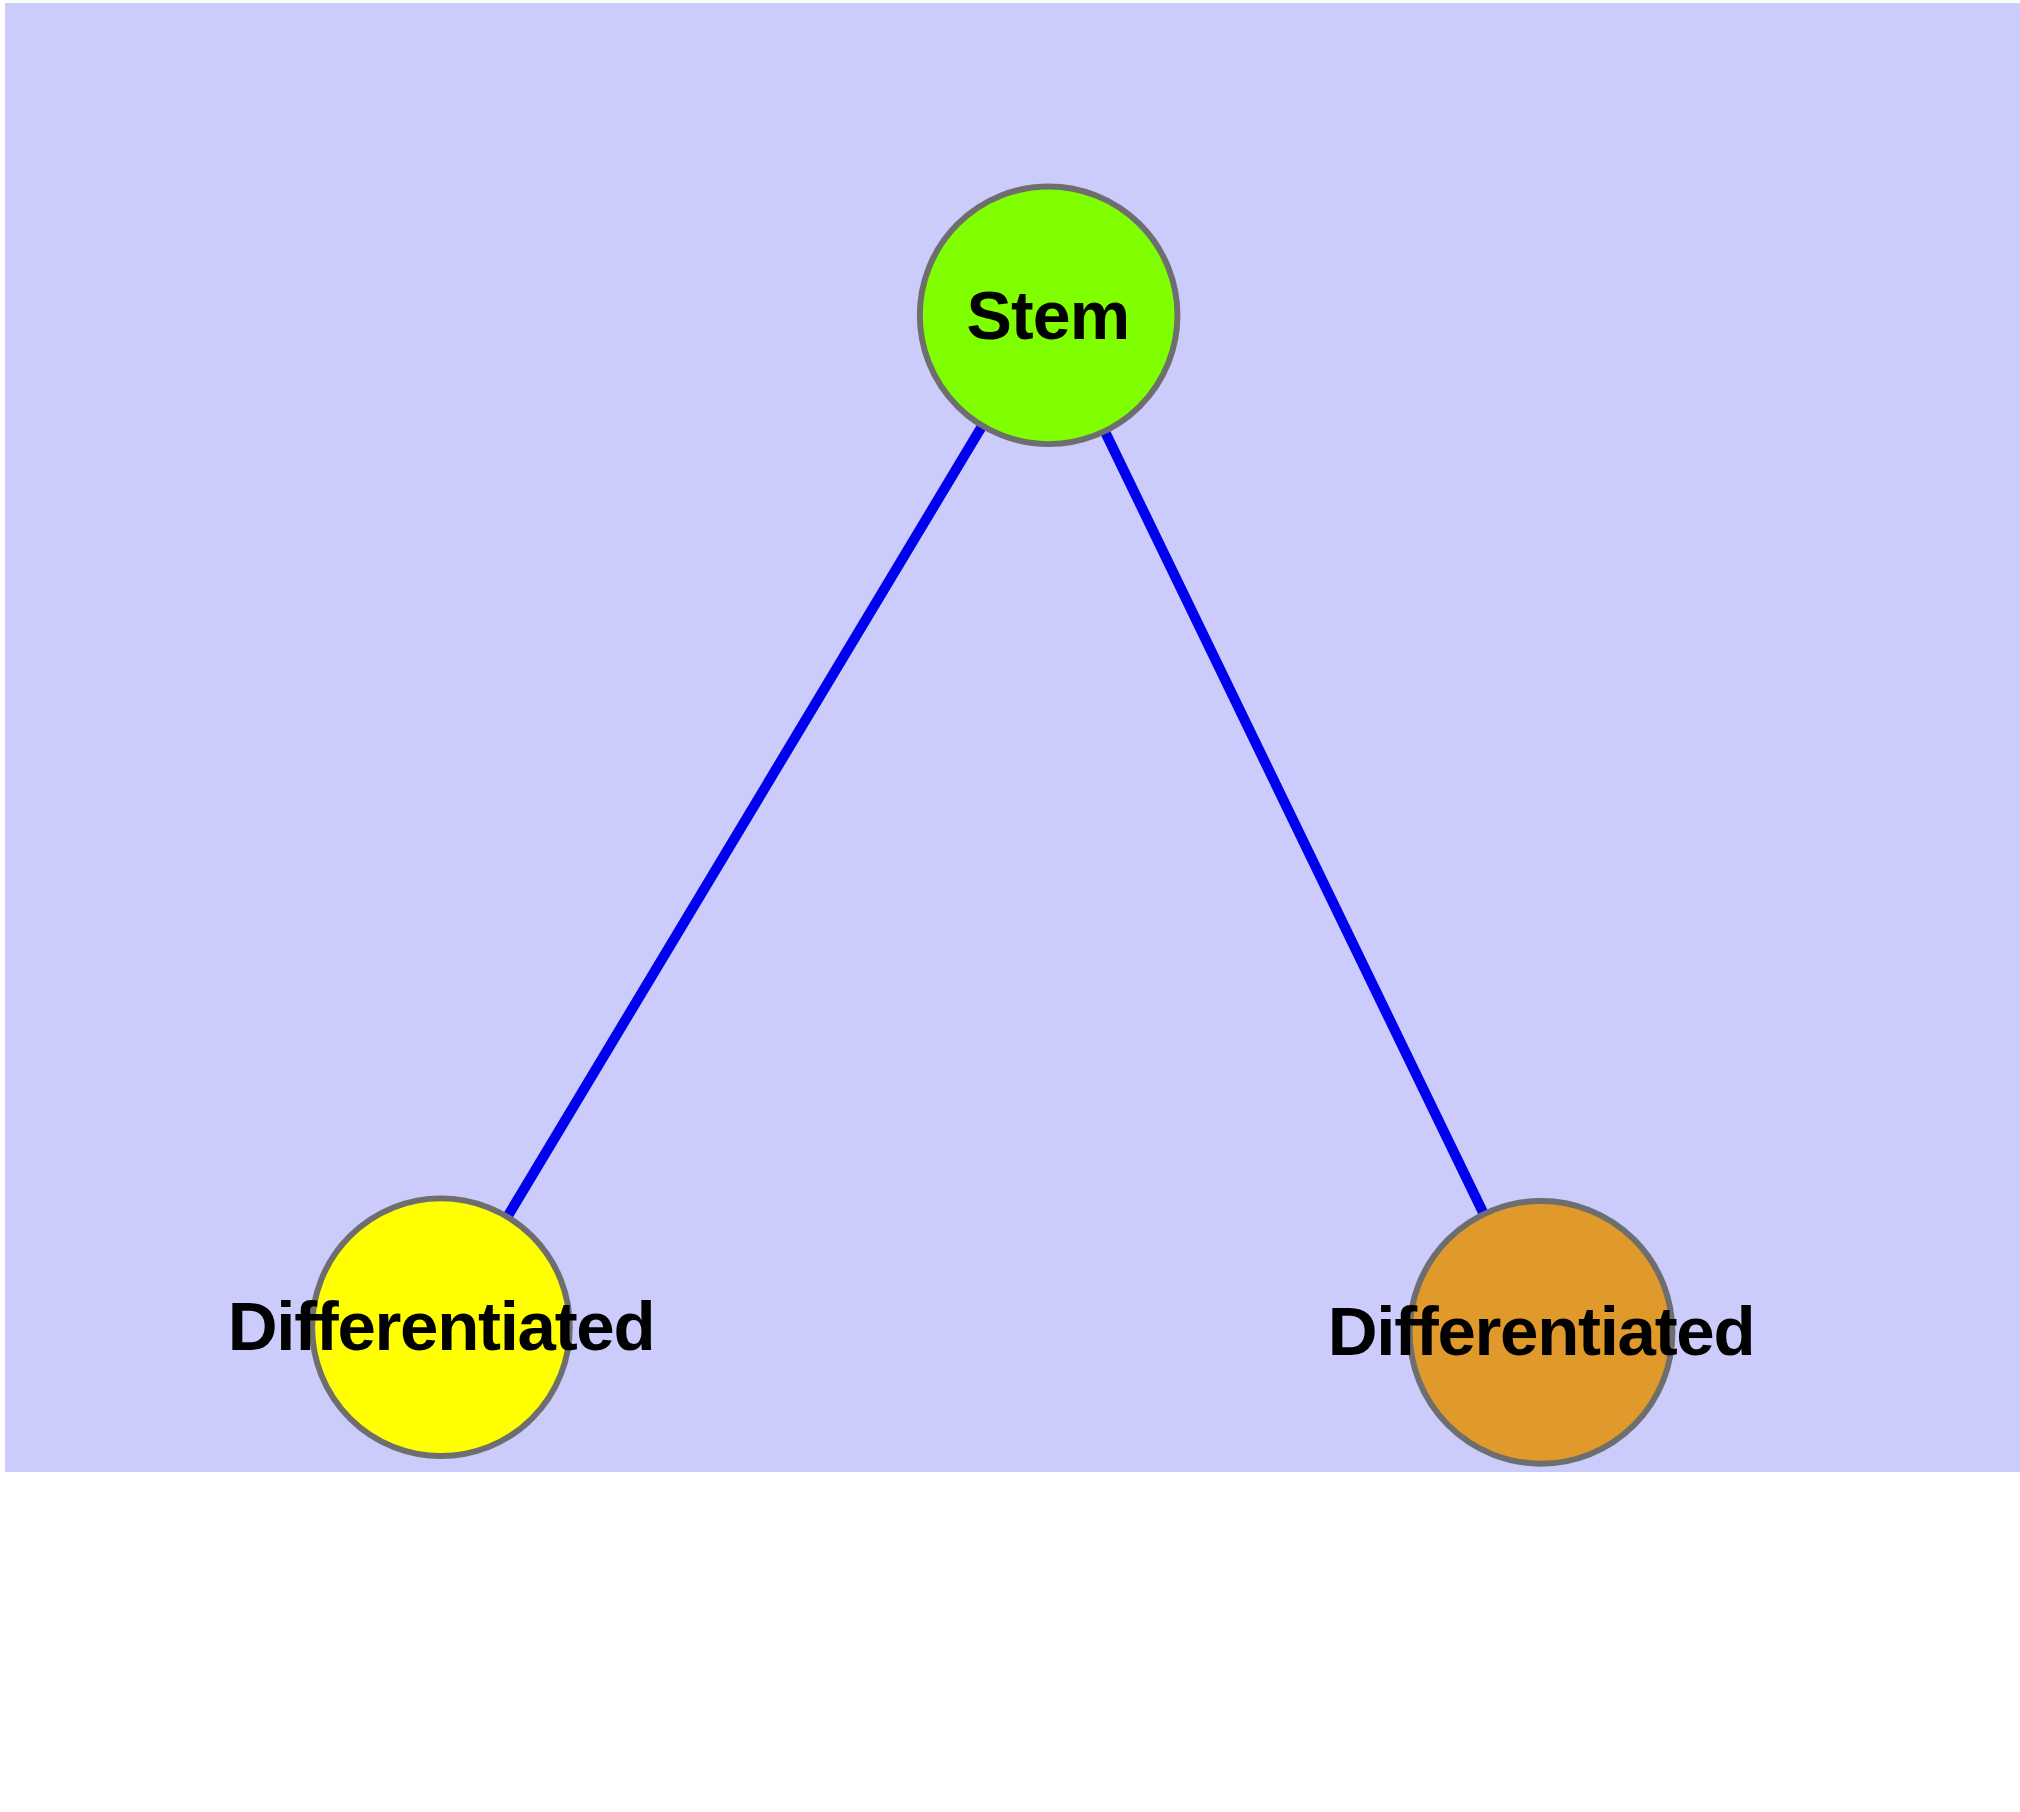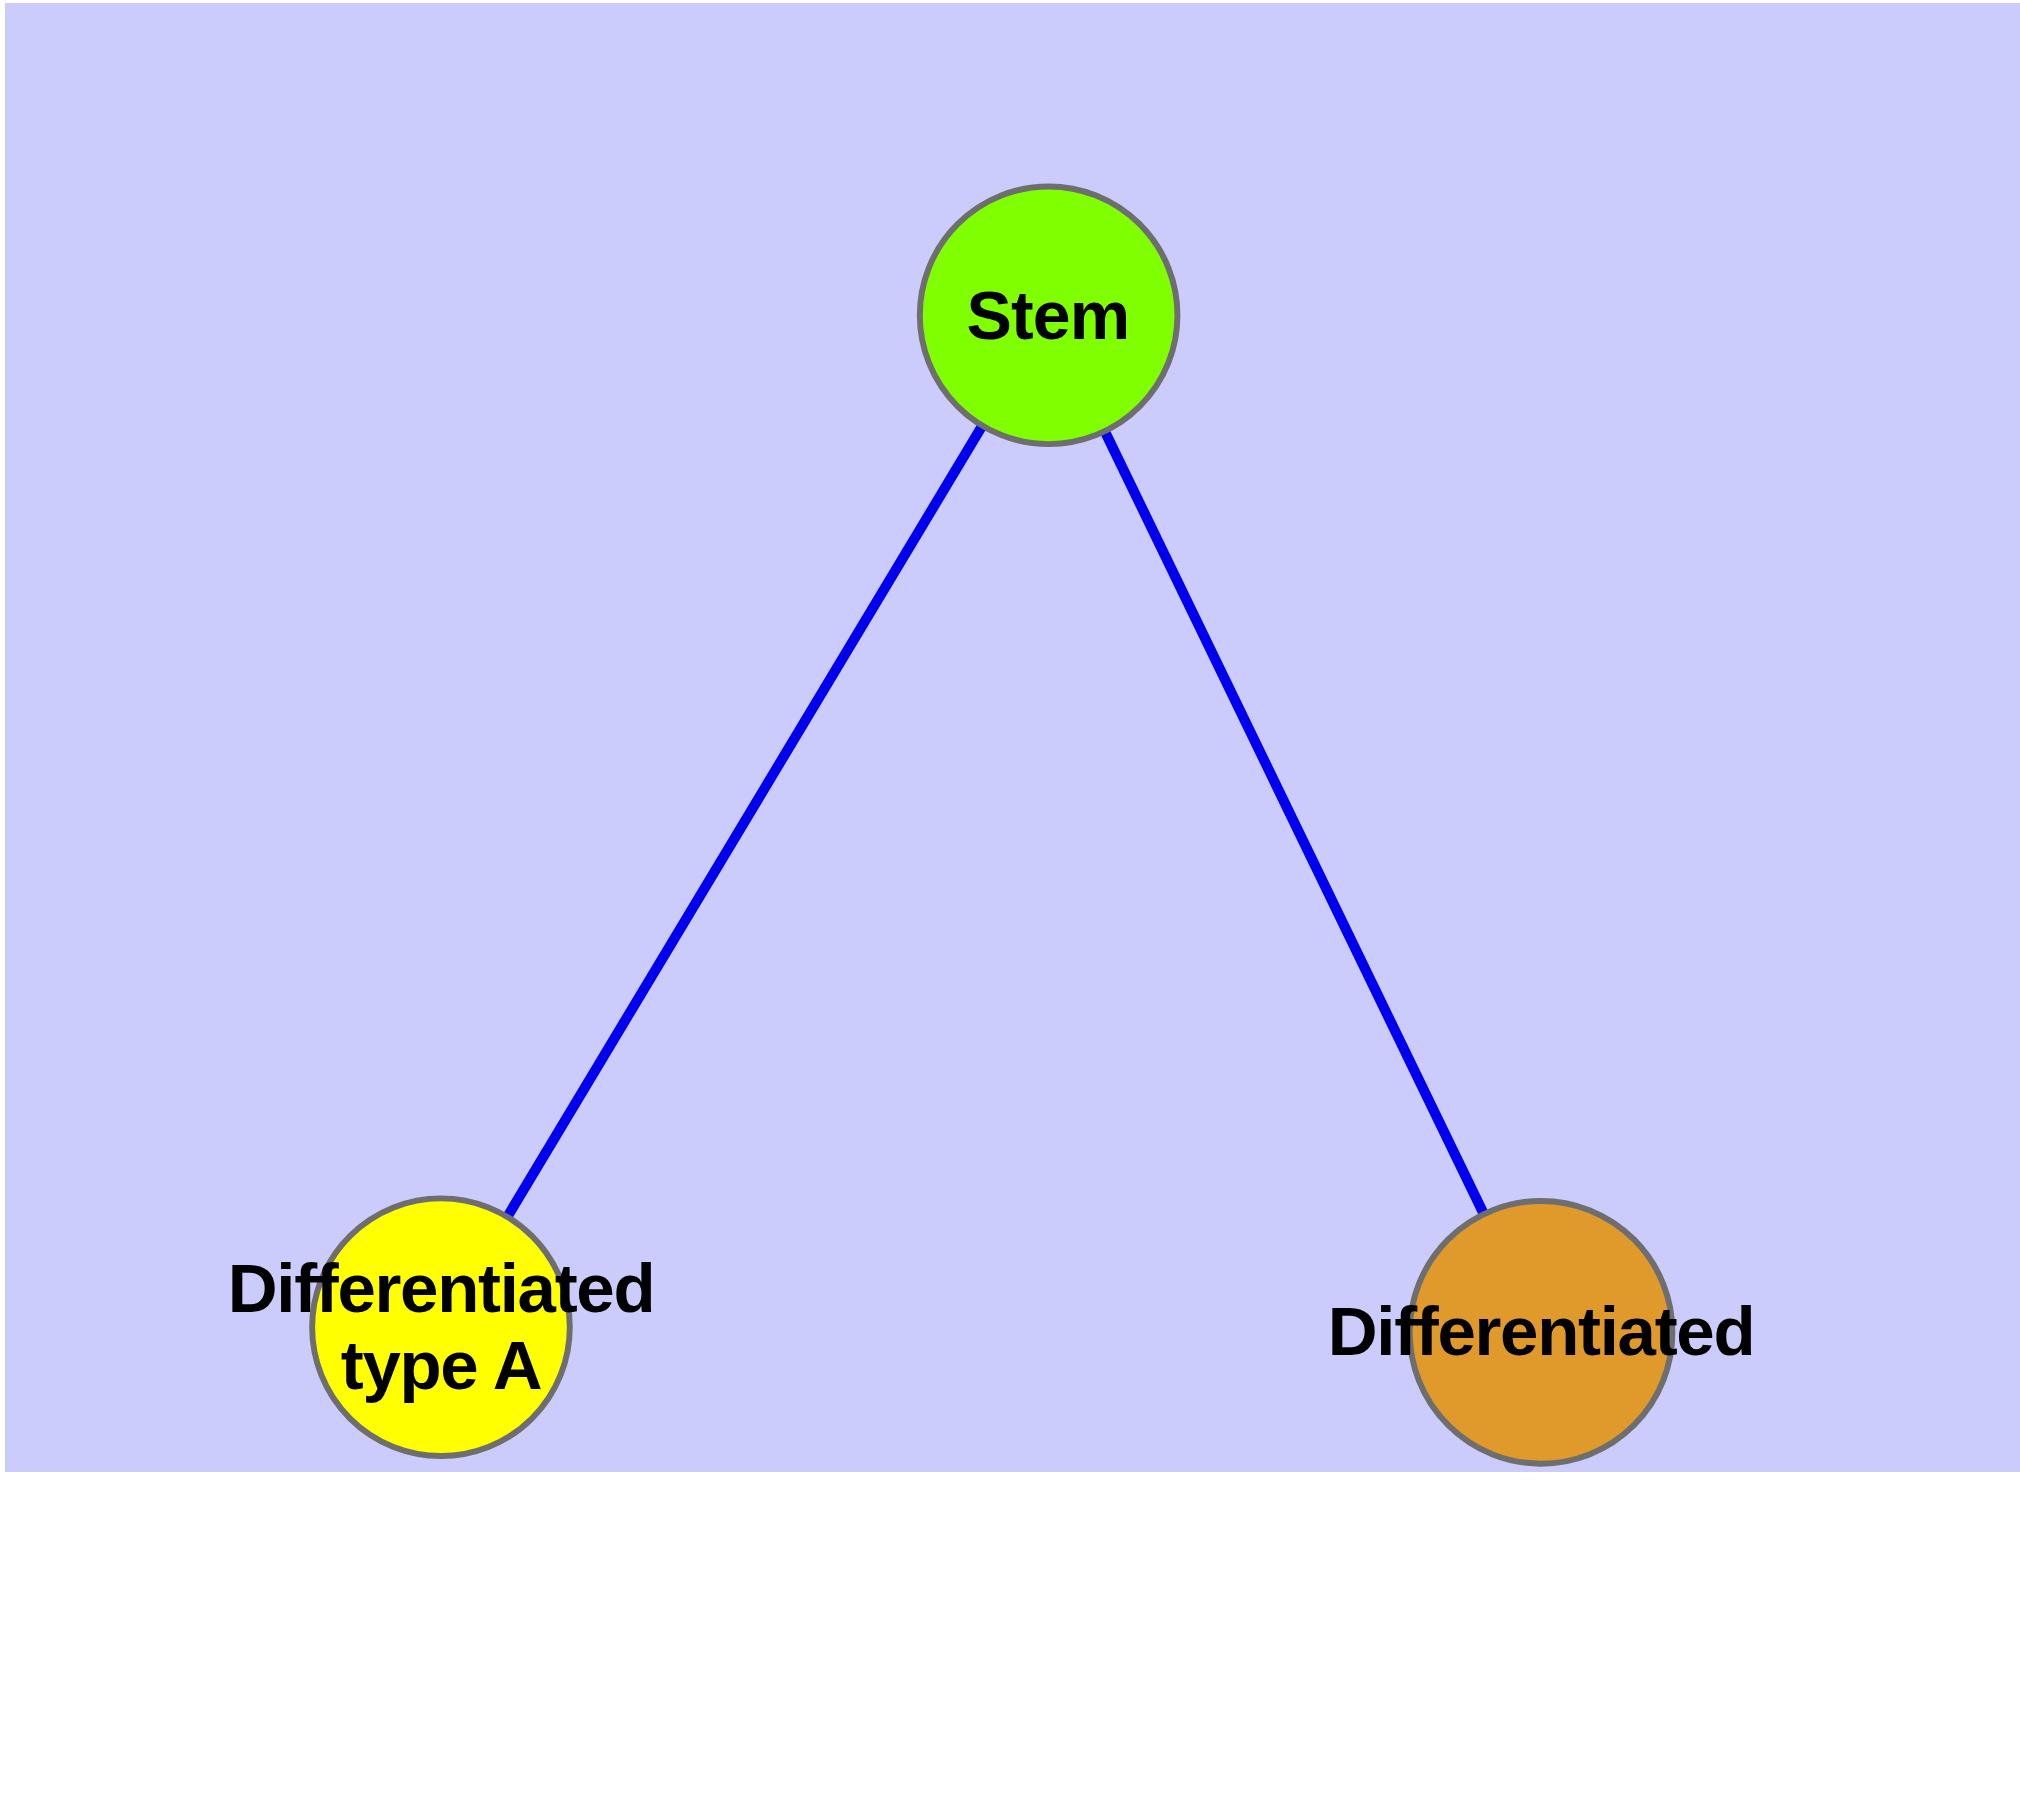--- a/index.html
+++ b/index.html
@@ -70,21 +70,20 @@
       <circle id="node-2" cx="1818" cy="1572" r="155" fill="#e09a2c" stroke="#6e6e6e" stroke-width="7"></circle>
     </g>
   </svg>
 
   <div class="node-label root" id="label-0" style="left: 1048px; top: 315px; color: rgb(0, 0, 0);">
     <div>Stem</div>
   </div>
 
   <div class="node-label leaf" id="label-1" style="left: 441px; top: 1327px; color: rgb(0, 0, 0);">
     <div>Differentiated</div>
-    <div>type A</div>
   </div>
 
   <div class="node-label leaf" id="label-2" style="left: 1541px; top: 1332px; color: rgb(0, 0, 0);">
     <div>Differentiated</div>
   </div>
 
 </div>
 
 
 </body></html>

